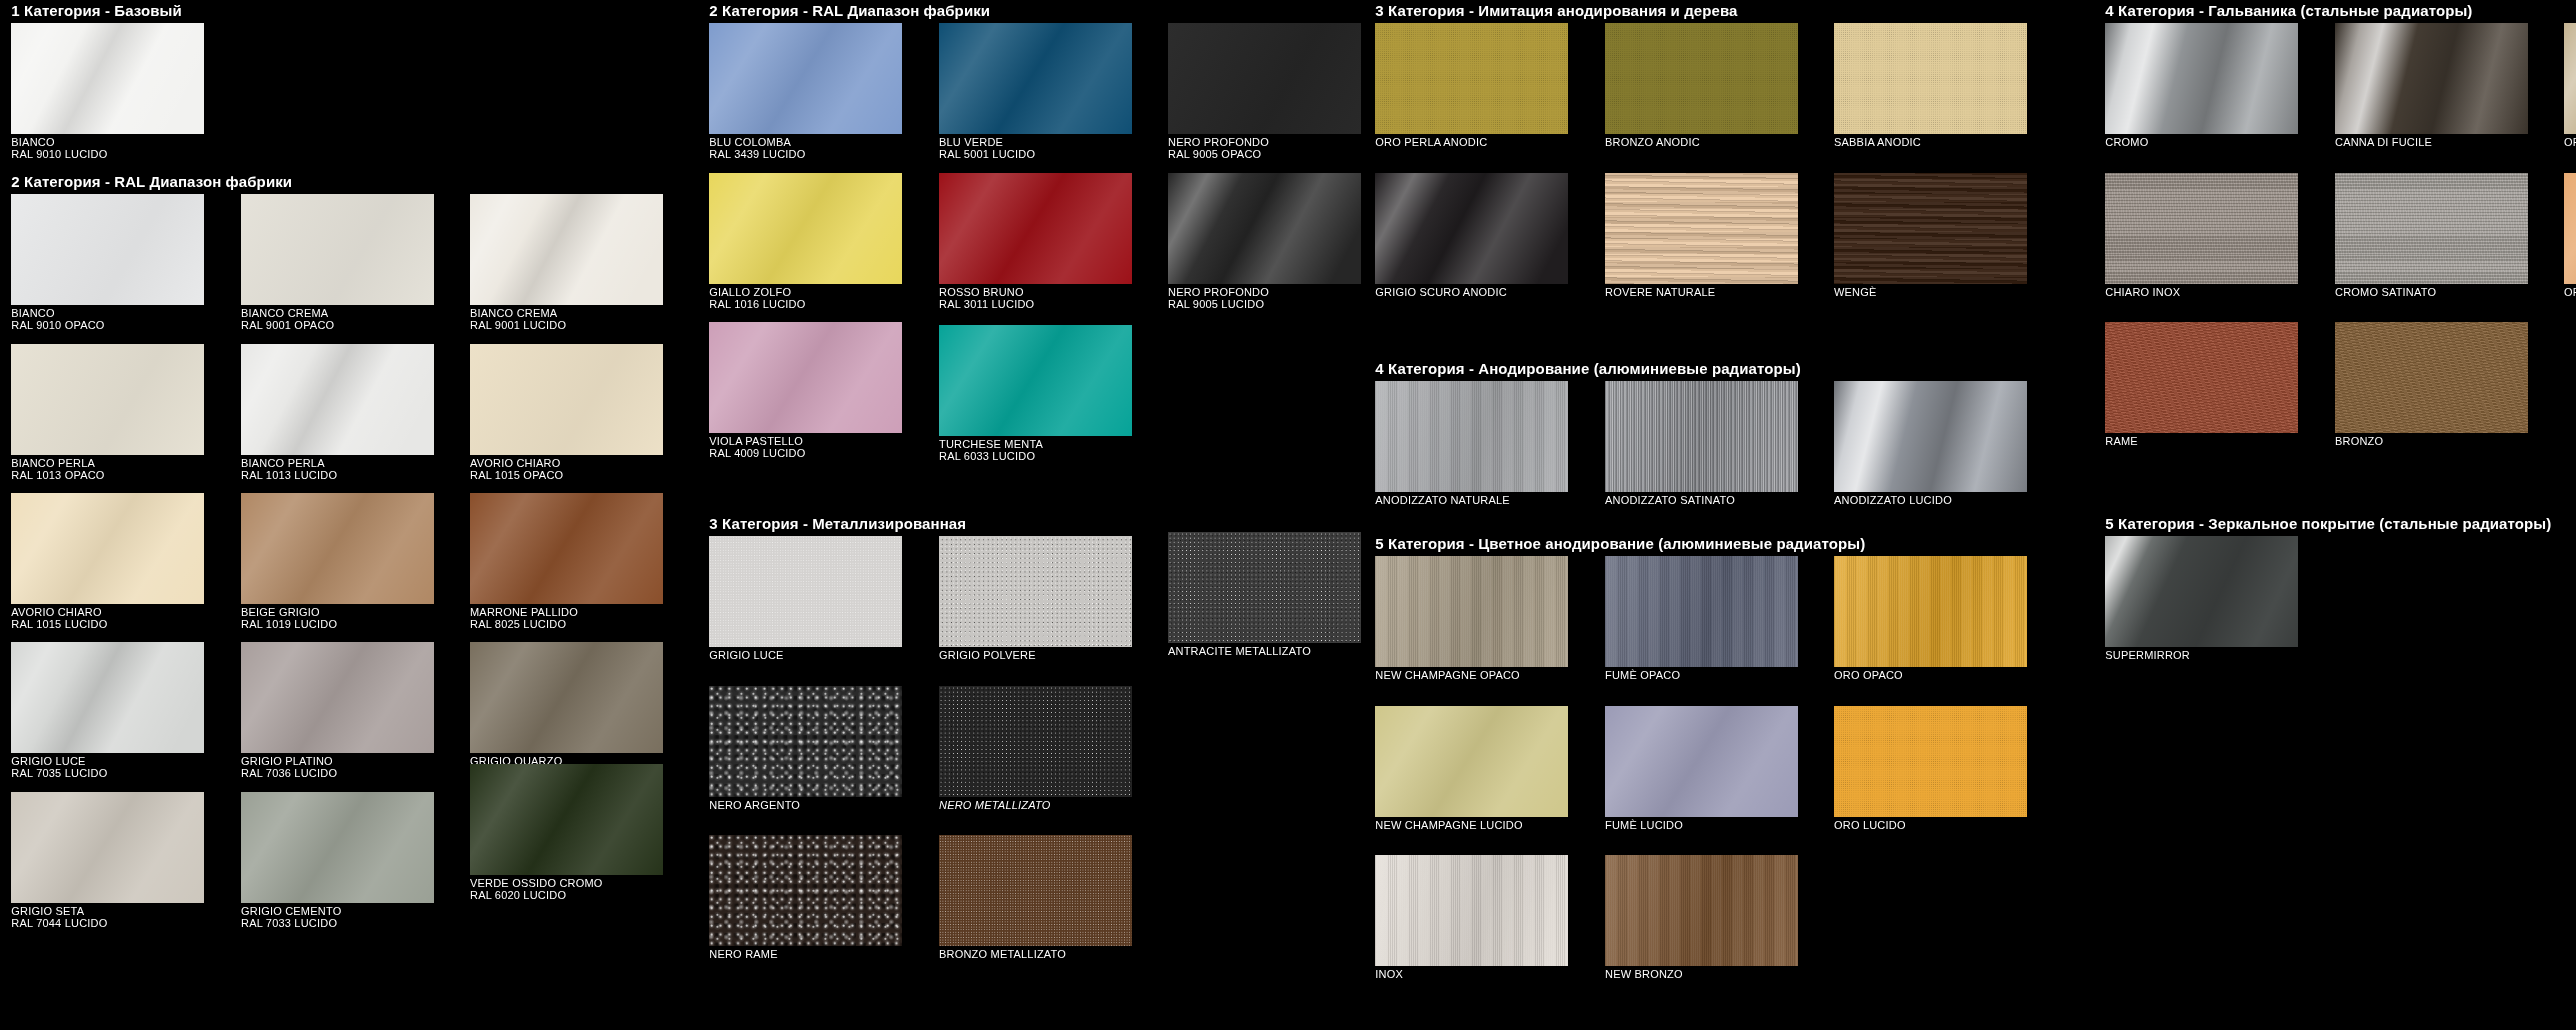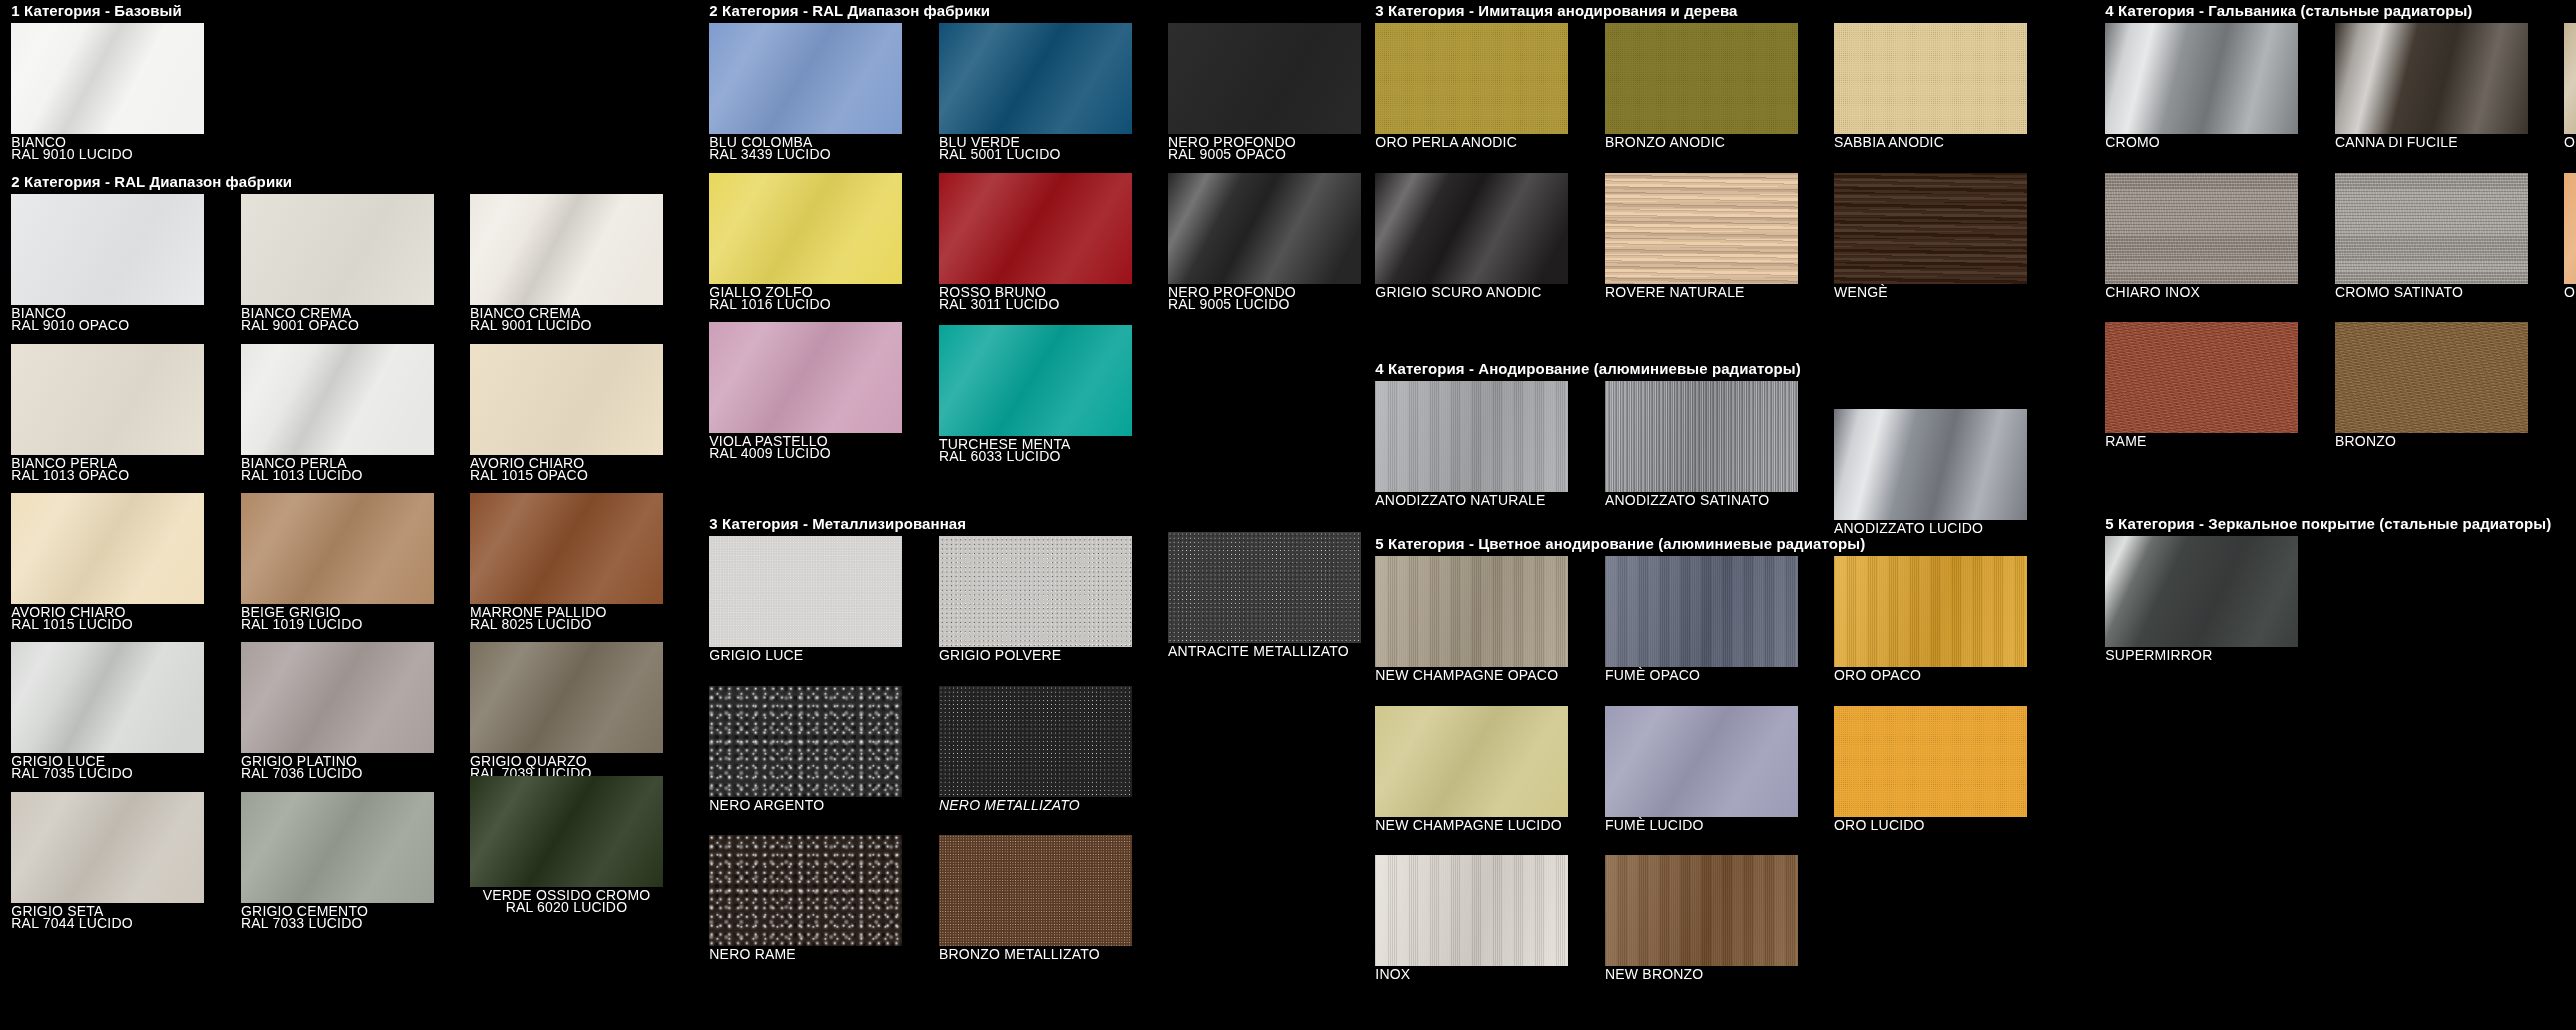--- a/index.html
+++ b/index.html
@@ -47,21 +47,21 @@
     background: #777;
   }
   .swatch .tex {
     position: absolute; inset: 0;
     pointer-events: none;
     opacity: 0.95;
   }
 
   .caption {
     padding-top: 2.1px;
-    font-size: 14px;
+    font-size: 11px;
     line-height: 12.4px;
     letter-spacing: 0.2px;
     white-space: nowrap;
   }
   .caption .ral { display: block; }
 
   
   .t-gloss-diag { background-image:
       linear-gradient(118deg,
         rgba(255,255,255,0.00) 0%,
@@ -267,21 +267,21 @@
               <div class="tex t-gloss-soft"></div>
             </div>
             <div class="caption"><span>GRIGIO SETA</span><span class="ral">RAL 7044 LUCIDO</span></div>
           </div>
           <div class="swatch-cell" style="left: 241px; top: 602px;">
             <div class="swatch" style="background: rgb(154, 160, 149);">
               <div class="tex t-gloss-soft"></div>
             </div>
             <div class="caption"><span>GRIGIO CEMENTO</span><span class="ral">RAL 7033 LUCIDO</span></div>
           </div>
-          <div class="swatch-cell" style="left: 470px; top: 586px; text-align: center;">
+          <div class="swatch-cell" style="left: 470px; top: 574px;">
             <div class="swatch" style="background: rgb(38, 51, 26);">
               <div class="tex t-gloss-soft"></div>
             </div>
             <div class="caption"><span>VERDE OSSIDO CROMO</span><span class="ral">RAL 6020 LUCIDO</span></div>
           </div>
         </div>
       </div>
     </div>
     <div class="column" id="col-2">
       <div class="section" style="top: 3.1px;">
@@ -435,21 +435,21 @@
               <div class="tex t-brush-v"></div>
             </div>
             <div class="caption"><span>ANODIZZATO NATURALE</span></div>
           </div>
           <div class="swatch-cell" style="left: 241px; top: 4.1px;">
             <div class="swatch" style="background: rgb(143, 145, 150);">
               <div class="tex t-satin-v"></div>
             </div>
             <div class="caption"><span>ANODIZZATO SATINATO</span></div>
           </div>
-          <div class="swatch-cell" style="left: 470px; top: 4.1px; margin-top: 28px;">
+          <div class="swatch-cell" style="left: 470px; top: 4.1px;">
             <div class="swatch" style="background: rgb(155, 160, 168);">
               <div class="tex t-chrome"></div>
             </div>
             <div class="caption"><span>ANODIZZATO LUCIDO</span></div>
           </div>
         </div>
       </div>
       <div class="section" style="top: 536px;">
         <div class="section-title">5 Категория - Цветное анодирование (алюминиевые радиаторы)</div>
         <div class="swatch-grid" style="position: relative; height: 0.5px;">

